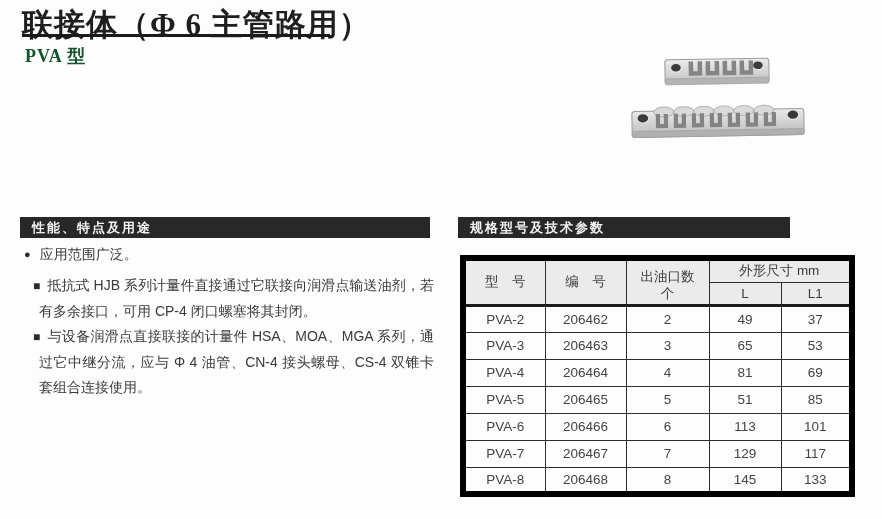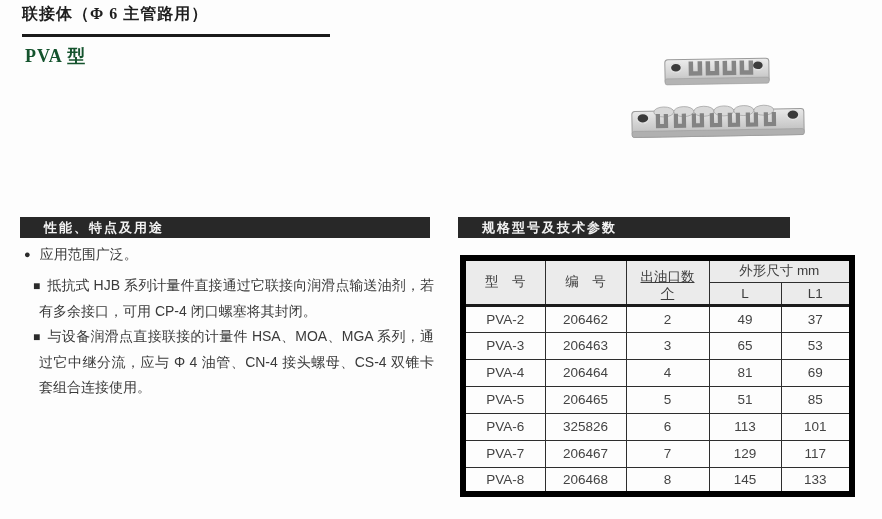--- a/index.html
+++ b/index.html
@@ -11,40 +11,40 @@
     position: relative;
     overflow: hidden;
     background: #fdfdfd;
   }
   .page { position: absolute; inset: 0; }
 
   
   .doc-title {
     position: absolute; left: 22px; top: 4px;
     font-family: "Liberation Serif", serif;
-    font-size: 16px; font-weight: bold; color: #1e1e1e;
+    font-size: 31px; font-weight: bold; color: #1e1e1e;
     letter-spacing: 1px; white-space: nowrap;
   }
   .title-rule {
     position: absolute; left: 22px; top: 34px;
     width: 308px; height: 3px; background: #1a1a1a;
   }
   .doc-subtitle {
     position: absolute; left: 25px; top: 44px;
     font-family: "Liberation Serif", serif;
     font-size: 18px; font-weight: bold; color: #14532d;
     letter-spacing: 1px;
   }
 
   
   .bar {
     position: absolute; top: 217px; height: 21px;
     background: #282828; color: #f2f2f2;
     font-size: 13px; font-weight: bold; letter-spacing: 2px;
-    line-height: 21px; padding-left: 24px;
+    line-height: 21px; padding-left: 12px;
   }
   .bar-left  { left: 20px;  width: 410px; }
   .bar-right { left: 458px; width: 332px; }
 
   
   .features {
     position: absolute; left: 20px; top: 244px; width: 414px;
     font-size: 14px; color: #3a3a3a;
   }
   .top-bullet {
@@ -76,21 +76,21 @@
     font-weight: normal;
   }
   table.spec thead th { background: #ebebeb; color: #3d3d3d; }
   table.spec thead tr.h1 th { height: 24px; }
   table.spec thead tr.h2 th { height: 23px; }
   table.spec thead { border-bottom: 3px solid #1b1b1b; }
   table.spec tbody td { height: 27px; background: #fdfdfd; }
   .c1 { width: 82px; } .c2 { width: 81px; } .c3 { width: 83px; }
   .c4 { width: 72px; } .c5 { width: 71px; }
   .two-line span { display: block; line-height: 17px; }
-  th.outlets { line-height: 17px; padding-top: 5px; text-decoration: underline; }
+  th.outlets { line-height: 17px; padding-top: 5px; }
 
   
   .photo { position: absolute; }
   .photo-small { left: 662px; top: 53px; }
   .photo-large { left: 628px; top: 100px; }
 </style>
 </head>
 <body>
 
 <div class="page">
@@ -210,21 +210,21 @@
       </tr>
       <tr>
         <td>PVA-5</td>
         <td>206465</td>
         <td>5</td>
         <td>51</td>
         <td>85</td>
       </tr>
       <tr>
         <td>PVA-6</td>
-        <td>325826</td>
+        <td>206466</td>
         <td>6</td>
         <td>113</td>
         <td>101</td>
       </tr>
       <tr>
         <td>PVA-7</td>
         <td>206467</td>
         <td>7</td>
         <td>129</td>
         <td>117</td>

